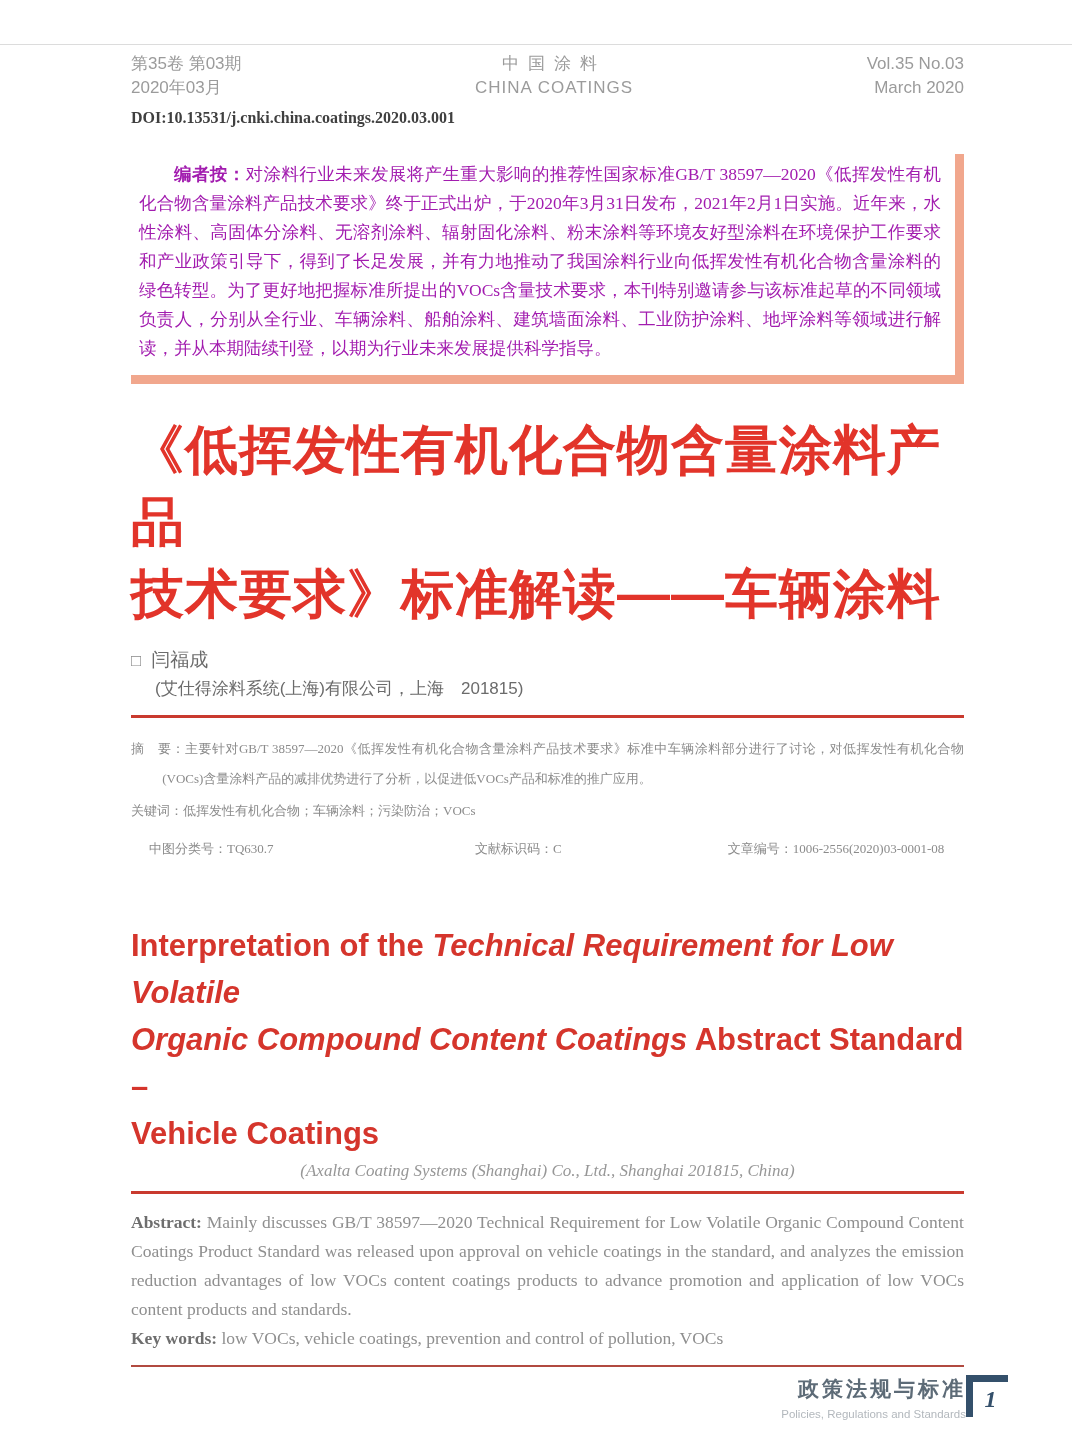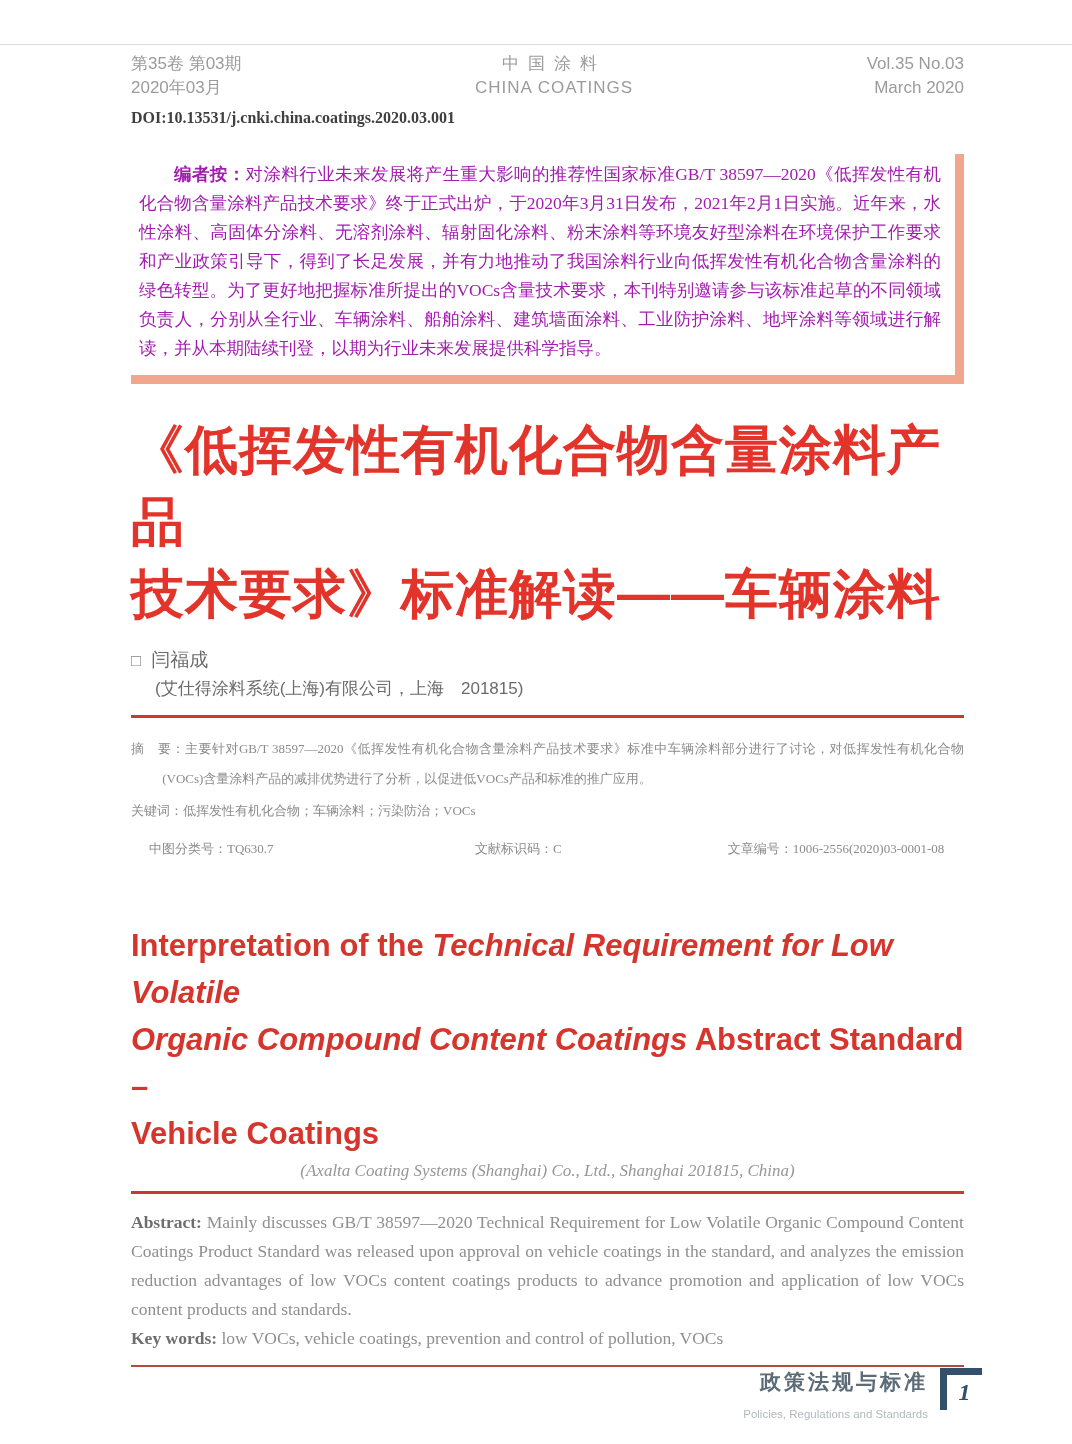--- a/index.html
+++ b/index.html
@@ -62,26 +62,26 @@
   .author-en { margin-top:24px; color:#8a8a8a; font-size:19px;
     font-family:"Liberation Sans", sans-serif; }
   .affil-en { margin-top:4px; color:#979797; font-size:17px; font-style:italic;text-align:center; }
 
   
   .abstract-en { margin-top:14px; color:#8f8f8f; font-size:17.5px; line-height:29px;
     text-align:justify; }
   .abstract-en .lbl { font-weight:bold; color:#6e6e6e; }
 
   
-  .page-footer { position:absolute; right:90px; bottom:24px; display:flex;
-    align-items:flex-start; gap:12px; }
+  .page-footer { position:absolute; right:64px; bottom:24px; display:flex;
+    align-items:flex-start; }
   .footer-text { text-align:right; }
   .footer-cn { color:#5d6b77; font-size:21px; letter-spacing:3px; font-weight:bold;
     font-family:"Liberation Sans", sans-serif; }
-  .footer-en { color:#b3b8bd; font-size:11.5px; margin-top:12px;
+  .footer-en { color:#b3b8bd; font-size:11.5px; margin-top:5px;
     font-family:"Liberation Sans", sans-serif; }
   .page-num-box { width:42px; height:42px; border-top:7px solid #34506b;
     border-left:7px solid #34506b; display:flex; align-items:center; justify-content:center;
     color:#34506b; font-style:italic; font-weight:bold; font-size:24px;
     font-family:"Liberation Serif", serif; }
 </style>
 </head>
 <body>
 
 <div class="page">

